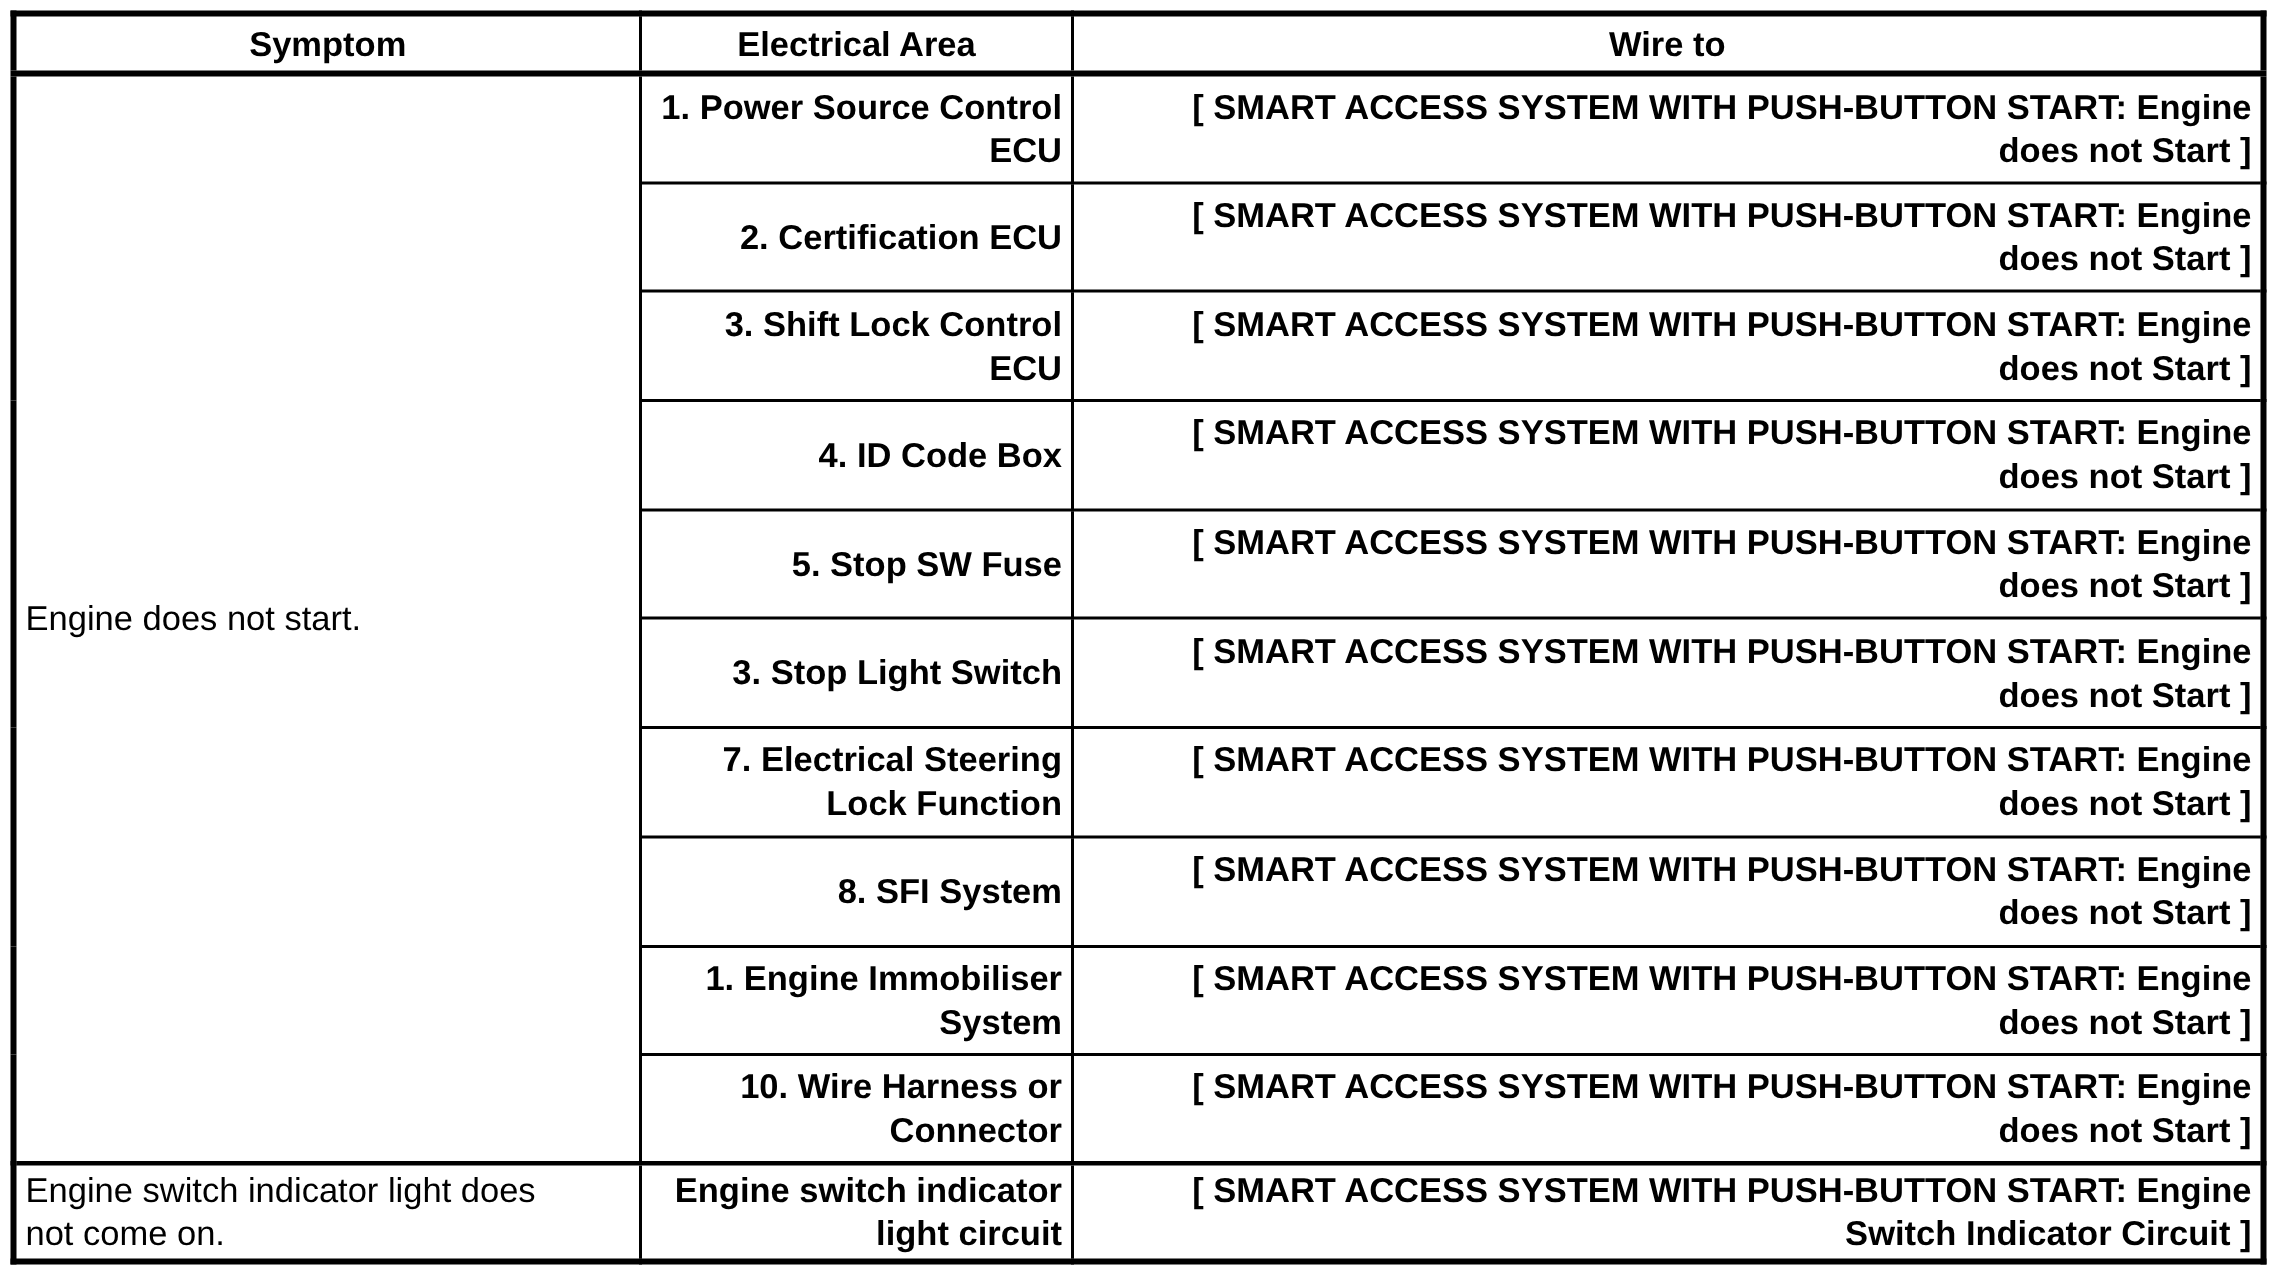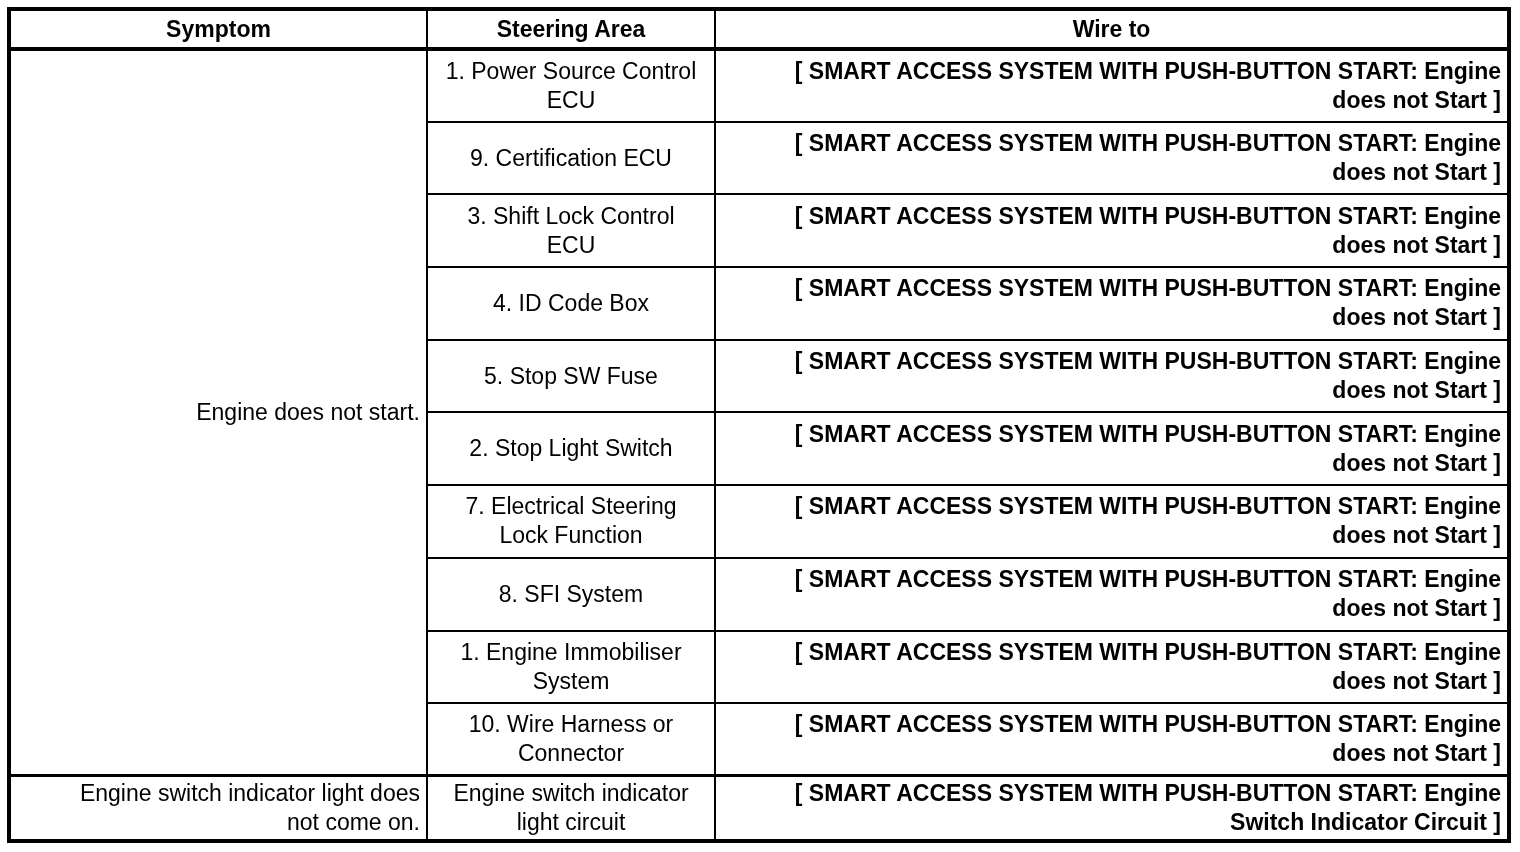--- a/index.html
+++ b/index.html
@@ -35,26 +35,26 @@
     padding: 2px 6px 2px 6px;
   }
   .diag th {
     font-weight: bold;
     text-align: center;
     border-bottom-width: 4px;
     height: 32px;
     padding: 2px;
   }
   .diag td.symptom {
-    text-align: right;
+    text-align: left;
     font-weight: normal;
   }
   .diag td.area {
-    text-align: center;
-    font-weight: normal;
+    text-align: right;
+    font-weight: bold;
   }
   .diag td.refer {
     text-align: right;
     font-weight: bold;
     padding-left: 8px;
   }
   .diag tr.g1 { height: 72.7px; }
   .diag tr.group-start td { border-top-width: 3px; }
 </style>
 </head>
@@ -62,55 +62,55 @@
 
 <table class="diag">
   <colgroup>
     <col style="width:418px">
     <col style="width:288px">
     <col style="width:auto">
   </colgroup>
   <thead>
     <tr>
       <th>Symptom</th>
-      <th>Steering Area</th>
+      <th>Electrical Area</th>
       <th>Wire to</th>
     </tr>
   </thead>
   <tbody>
       <tr class="g1">
         <td rowspan="10" class="symptom">Engine does not start.</td>
         <td class="area">1. Power Source Control
 ECU</td>
         <td class="refer">[ SMART ACCESS SYSTEM WITH PUSH-BUTTON START: Engine
 does not Start ]</td>
       </tr>
       <tr class="g1">
-        <td class="area">9. Certification ECU</td>
+        <td class="area">2. Certification ECU</td>
         <td class="refer">[ SMART ACCESS SYSTEM WITH PUSH-BUTTON START: Engine
 does not Start ]</td>
       </tr>
       <tr class="g1">
         <td class="area">3. Shift Lock Control
 ECU</td>
         <td class="refer">[ SMART ACCESS SYSTEM WITH PUSH-BUTTON START: Engine
 does not Start ]</td>
       </tr>
       <tr class="g1">
         <td class="area">4. ID Code Box</td>
         <td class="refer">[ SMART ACCESS SYSTEM WITH PUSH-BUTTON START: Engine
 does not Start ]</td>
       </tr>
       <tr class="g1">
         <td class="area">5. Stop SW Fuse</td>
         <td class="refer">[ SMART ACCESS SYSTEM WITH PUSH-BUTTON START: Engine
 does not Start ]</td>
       </tr>
       <tr class="g1">
-        <td class="area">2. Stop Light Switch</td>
+        <td class="area">3. Stop Light Switch</td>
         <td class="refer">[ SMART ACCESS SYSTEM WITH PUSH-BUTTON START: Engine
 does not Start ]</td>
       </tr>
       <tr class="g1">
         <td class="area">7. Electrical Steering
 Lock Function</td>
         <td class="refer">[ SMART ACCESS SYSTEM WITH PUSH-BUTTON START: Engine
 does not Start ]</td>
       </tr>
       <tr class="g1">

